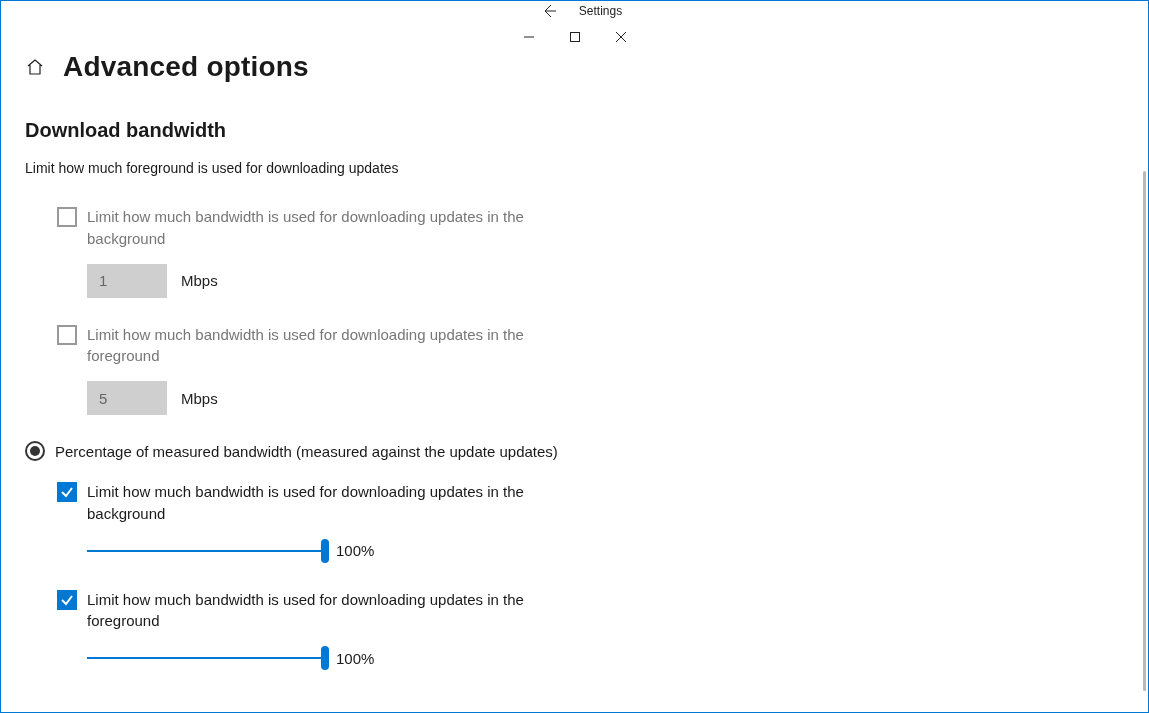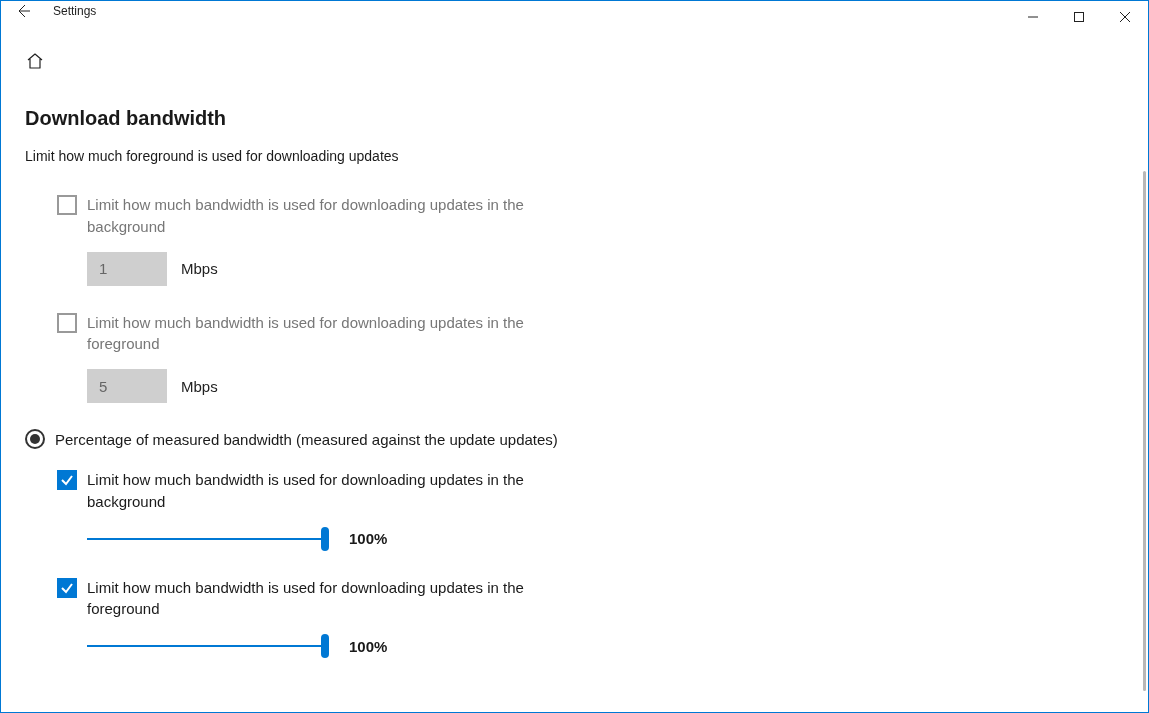--- a/index.html
+++ b/index.html
@@ -10,22 +10,23 @@
       background: #fff;
       width: 1149px;
       height: 713px;
       border: 1px solid #0078d4;
       position: relative;
       overflow: hidden;
     }
     .titlebar {
       height: 32px;
       display: flex;
-      align-items: flex-start;
+      align-items: center;
       justify-content: space-between;
+      flex-direction: column;
     }
     .titlebar-left {
       display: flex;
       align-items: center;
       gap: 20px;
       padding-left: 12px;
     }
     .back-btn {
       width: 20px; height: 20px;
       display: flex; align-items: center; justify-content: center;
@@ -132,24 +133,23 @@
       background: #cfcfcf;
       padding: 0 12px;
       font-size: 15px;
       color: #666;
     }
     .num-input:disabled { color: #666; }
     .unit { font-size: 15px; color: #222; }
     .slider-row {
       display: flex;
       align-items: center;
-      gap: 24px;
+      gap: 11px;
       margin-left: 30px;
       margin-bottom: 26px;
-      font-weight: bold;
     }
     .slider {
       width: 238px;
       height: 24px;
       position: relative;
     }
     .slider-track {
       position: absolute;
       top: 50%; transform: translateY(-50%);
       left: 0; right: 0;
@@ -215,20 +215,21 @@
 </div>
 
 <div class="content">
 
   <div class="page-header">
     <div class="home-icon">
       <svg width="18" height="18" viewBox="0 0 18 18">
           <path d="M2 8 L9 2 L16 8 M4 7 V16 H14 V7" stroke="#222" stroke-width="1.2" fill="none" stroke-linejoin="round"></path>
         </svg>
     </div>
+    <h1 class="page-title">Advanced options</h1>
   </div>
 
   <h2 class="section-heading">Download bandwidth</h2>
   <p class="section-desc">Limit how much foreground is used for downloading updates</p>
 
 
   <div class="sub-block">
     <div class="check-row">
       <div class="checkbox disabled">
         

